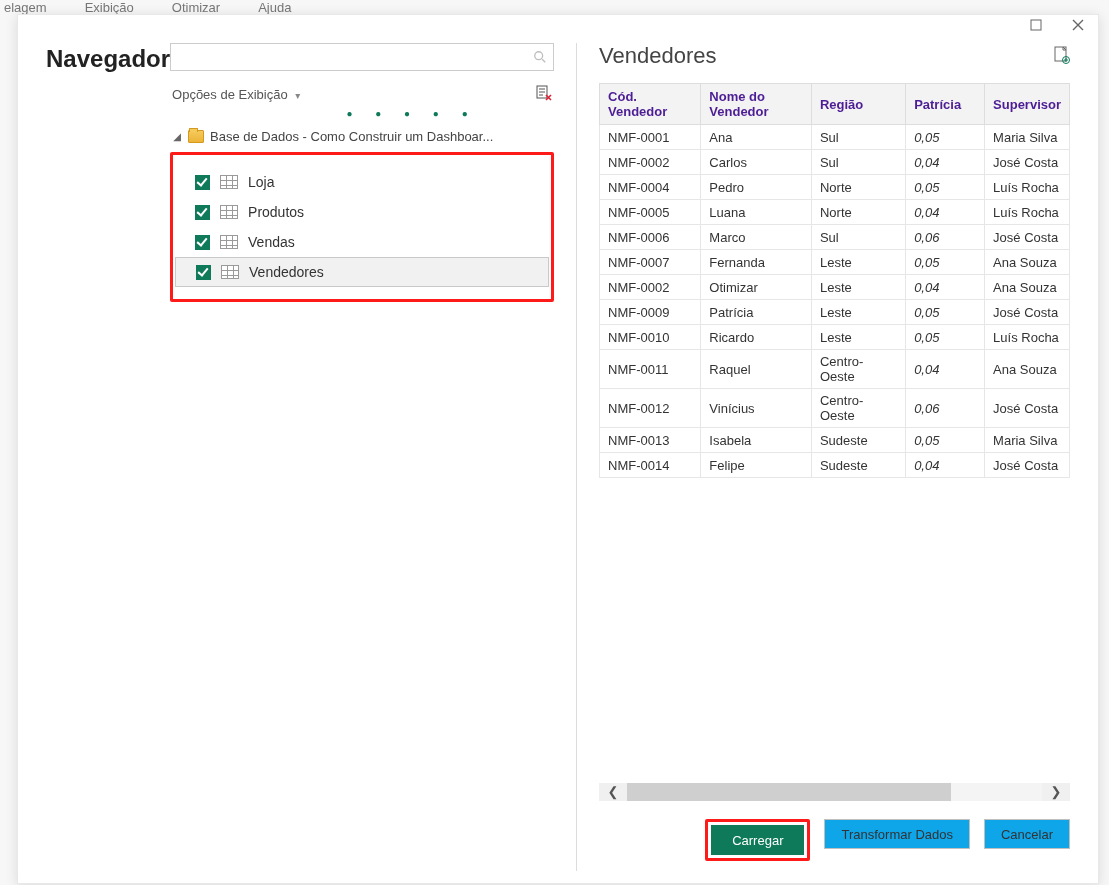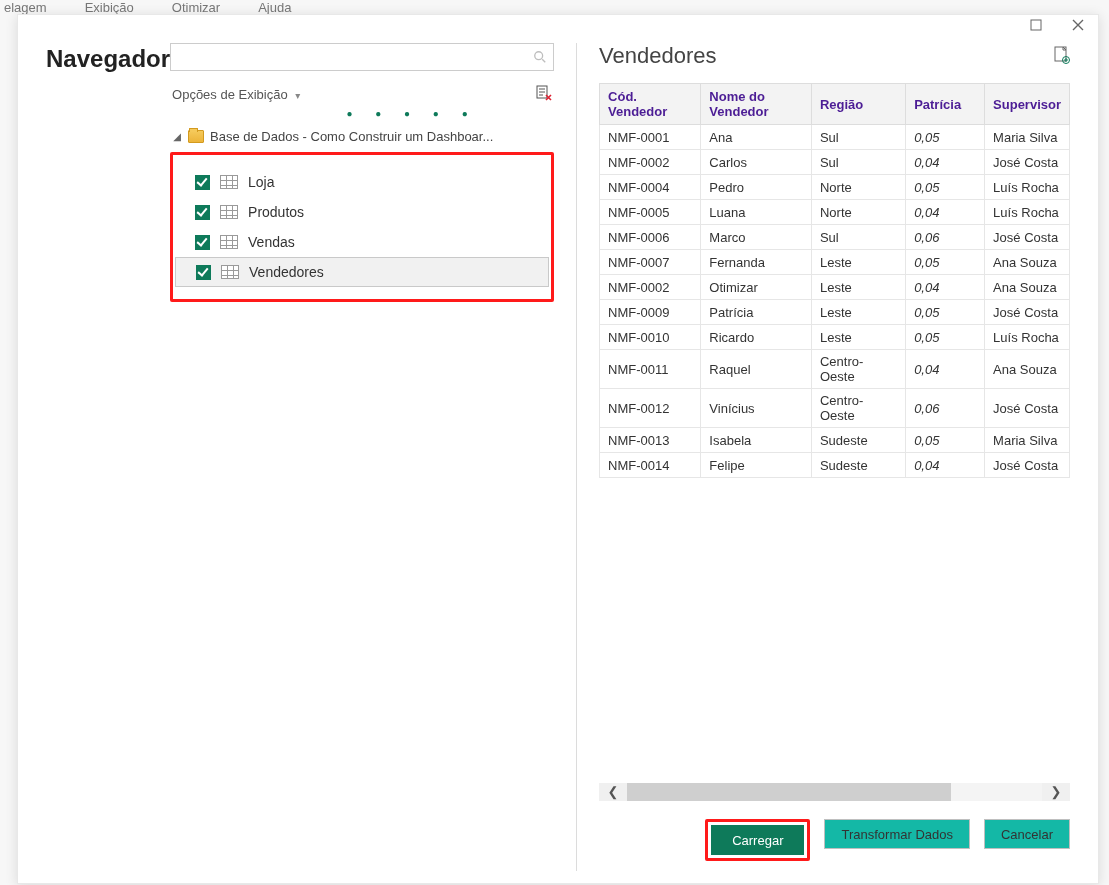--- a/index.html
+++ b/index.html
@@ -54,21 +54,21 @@
   .grid td { border:1px solid #e6e6e6; padding:4px 8px; height:25px; color:#333; }
   .grid td.num { font-style:italic; }
   .col-cod{width:130px;} .col-nome{width:150px;} .col-reg{width:128px;} .col-com{width:96px;} .col-sup{width:auto;}
   .scroll-gap { flex:1; }
   .hscroll { height:18px; display:flex; align-items:center; gap:0; margin-top:4px;}
   .hs-arrow { width:28px; height:18px; background:#f0f0f0; color:#555; text-align:center; font-size:13px; line-height:18px; }
   .hs-track { flex:1; height:18px; background:#f4f4f4; position:relative; }
   .hs-thumb { position:absolute; left:0; top:0; height:18px; width:78%; background:#cfcfcf; }
   
   .footer { display:flex; justify-content:flex-end; gap:14px; padding:18px 0 10px 0; }
-  .btn { height:30px; padding:0 16px; background:#14b8a6; border:1px solid #bfbfbf; font-size:13px; color:#333; display:flex; align-items:center; }
+  .btn { height:30px; padding:0 16px; background:#0ea5e9; border:1px solid #bfbfbf; font-size:13px; color:#333; display:flex; align-items:center; }
   .btn.primary { background:#0e7a5a; color:#ffffff; border-color:#0e7a5a; padding:9px 20px; }
   .btn-outline { border:3px solid #ff1a1a; padding:3px; border-radius:2px; }
 </style>
 </head>
 <body>
 
 <div class="app-bg">
   <div class="ribbon-bg">
     <span>elagem</span>
     <span>Exibição</span>

